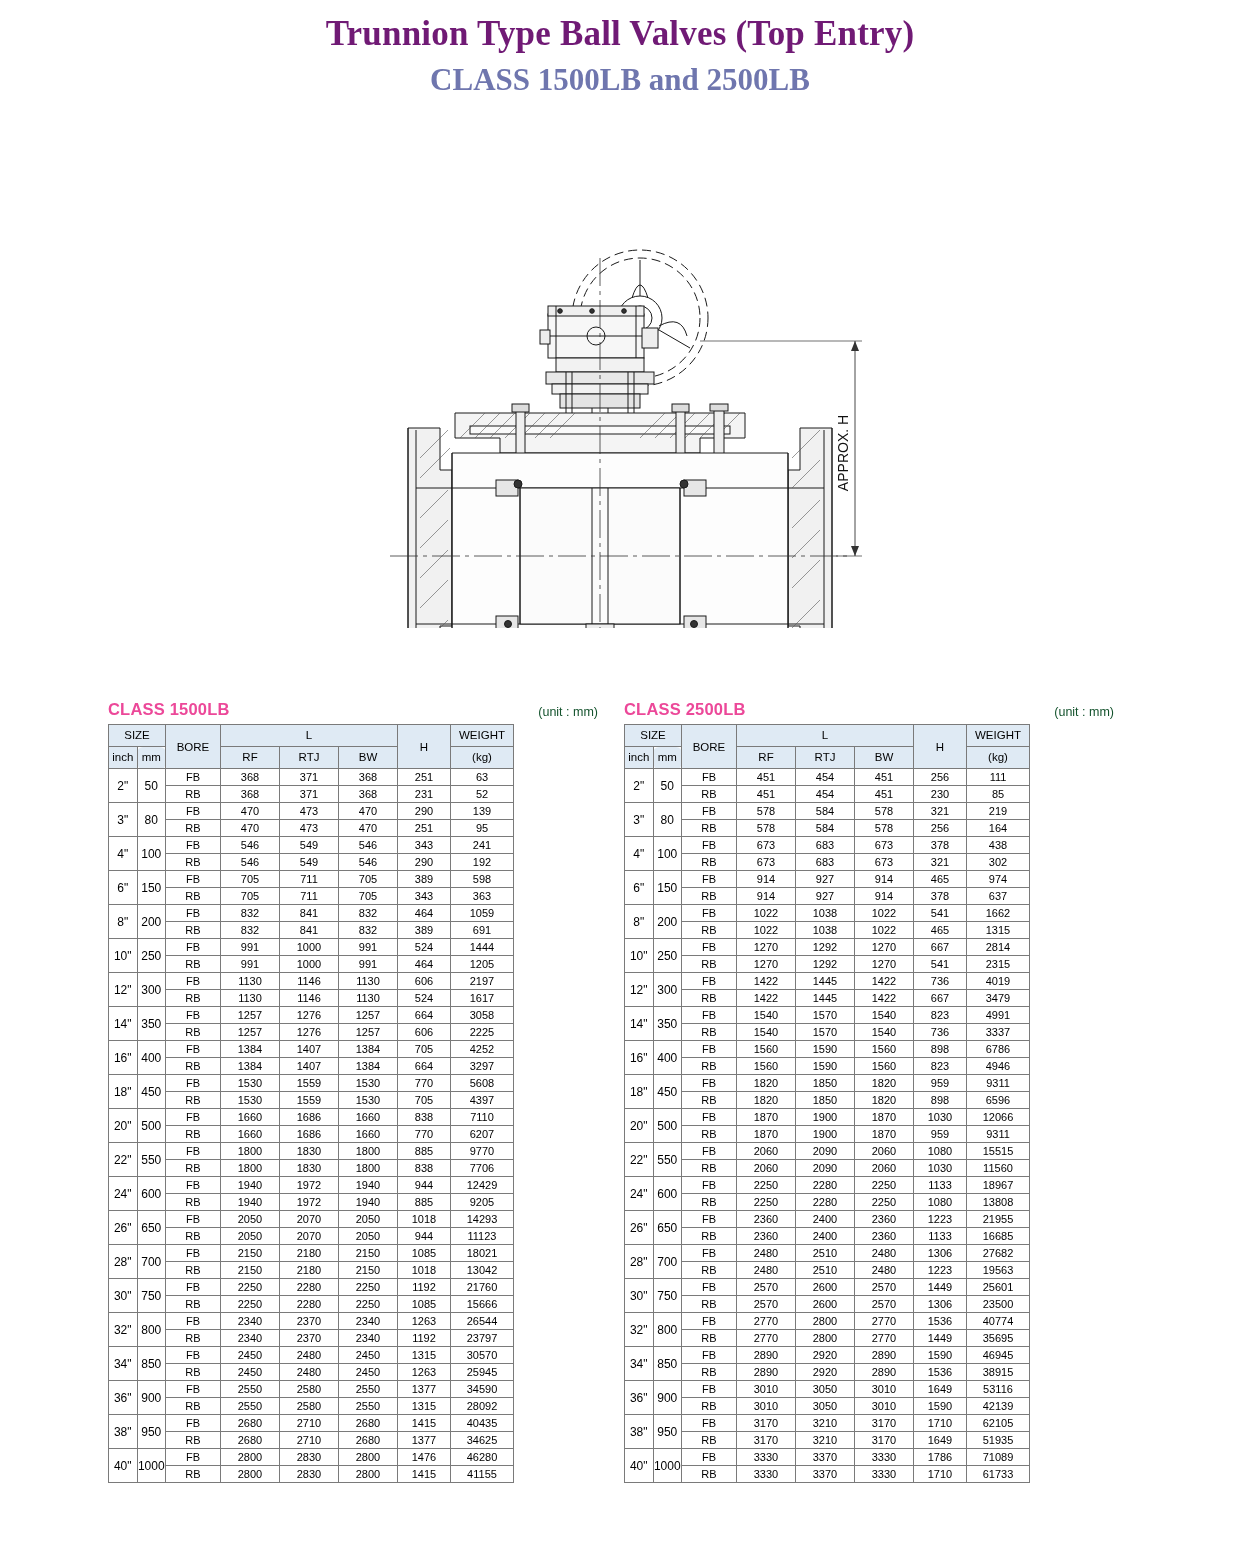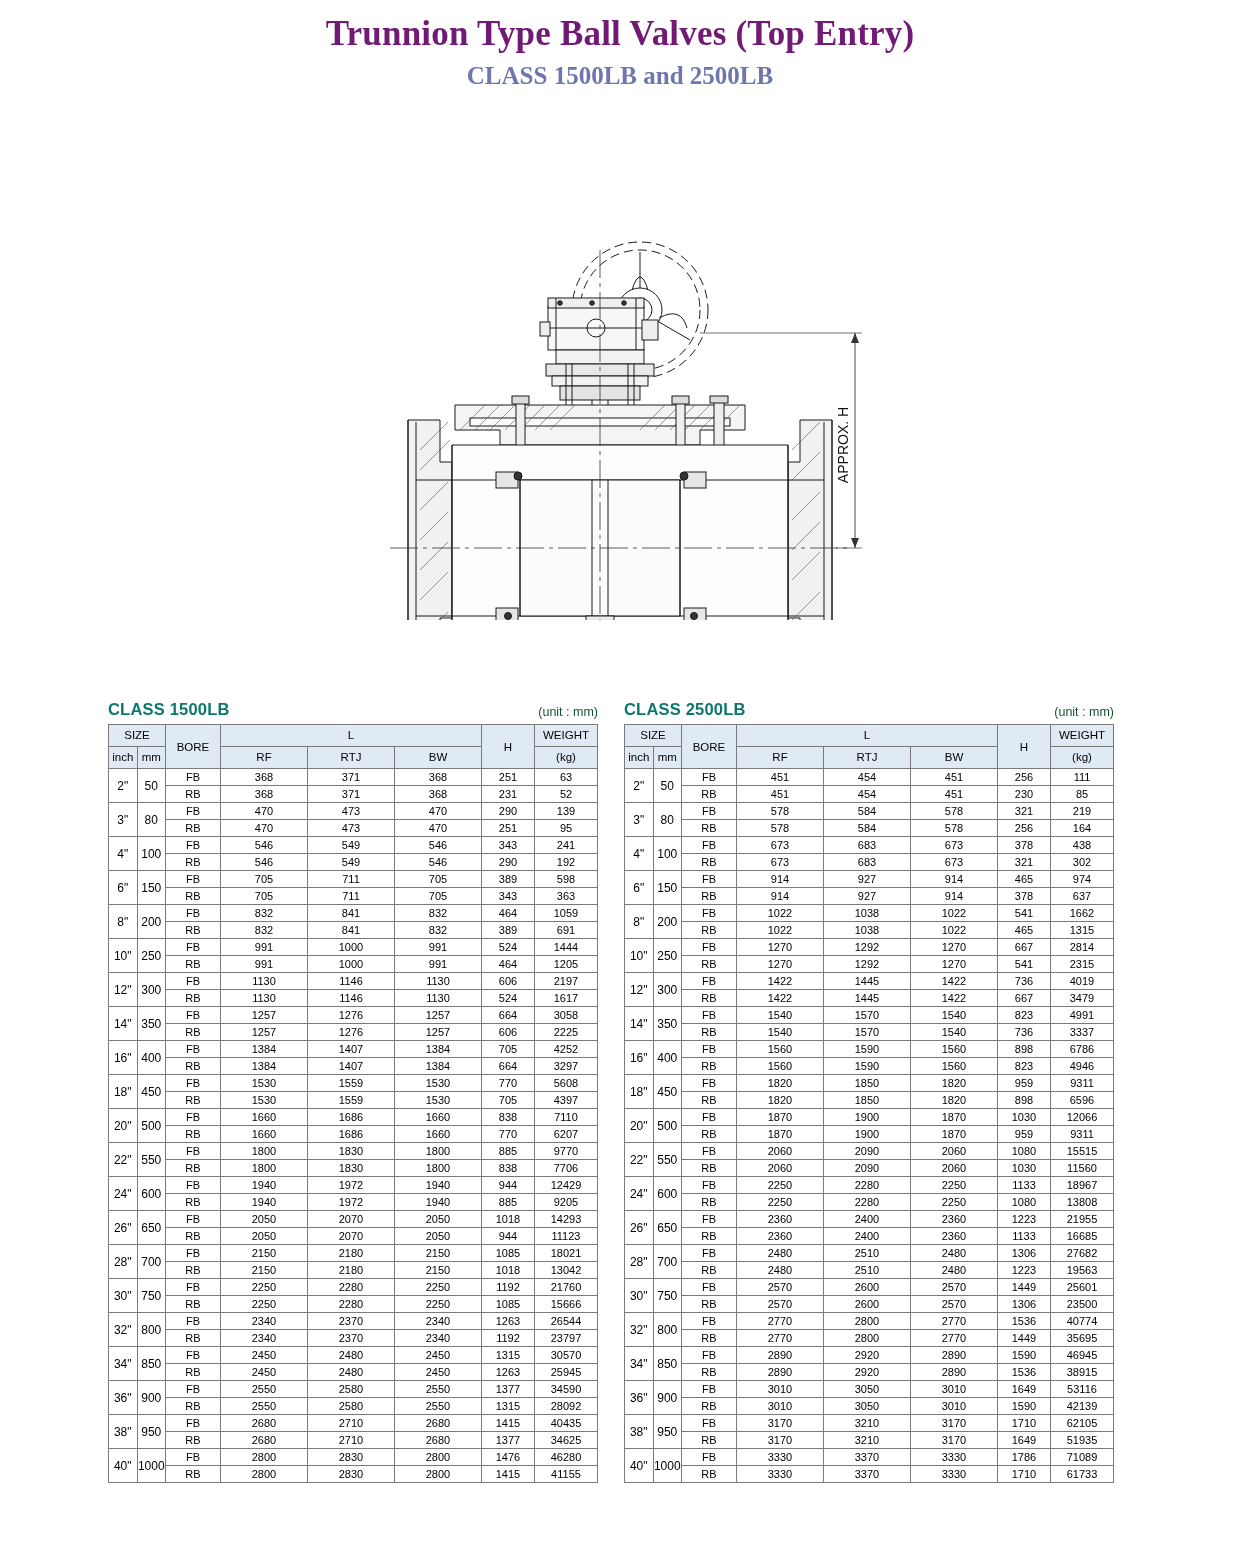--- a/index.html
+++ b/index.html
@@ -23,21 +23,21 @@
     font-weight: bold;
     font-size: 35px;
     color: #701a75;
     letter-spacing: 0.2px;
     margin: 14px 0 0 0;
   }
   .title-sub {
     text-align: center;
     font-family: "Liberation Serif", serif;
     font-weight: bold;
-    font-size: 25px;
+    font-size: 31px;
     color: #6f76ae;
     margin: 8px 0 0 0;
   }
 
   
   .drawing {
     position: relative;
     width: 1240px;
     height: 520px;
     margin-top: 10px;
@@ -59,31 +59,31 @@
 
   .tbl-head-row {
     display: flex;
     align-items: flex-end;
     justify-content: space-between;
     margin-bottom: 5px;
   }
   .tbl-title {
     font-weight: bold;
     font-size: 16.5px;
-    color: #0f766e;
+    color: #ec4899;
     letter-spacing: 0.2px;
   }
   .tbl-unit {
     font-size: 12.5px;
     color: #14532d;
   }
 
   table.spec {
     border-collapse: collapse;
-    width: 490px;
+    width: 406px;
     table-layout: fixed;
     font-size: 11px;
   }
   table.spec th, table.spec td {
     border: 1px solid #7a7a7a;
     text-align: center;
     padding: 0;
     height: 16px;
     line-height: 16px;
   }
@@ -96,21 +96,21 @@
     color: #000;
   }
   table.spec thead th.tall {
     height: 42px;
     line-height: 42px;
   }
   table.spec tbody td {
     background: #ffffff;
   }
   .c-inch { width: 56px; }
-  .c-mm   { width: 52px; }
+  .c-mm   { width: 52px; border-radius: 6px; }
   .c-bore { width: 54px; }
   .c-rf   { width: 58px; }
   .c-rtj  { width: 58px; }
   .c-bw   { width: 58px; }
   .c-h    { width: 52px; }
   .c-w    { width: 62px; }
 
   .size-cell { font-size: 12px; }
   .w-sub { font-size: 10px; }
 </style>

